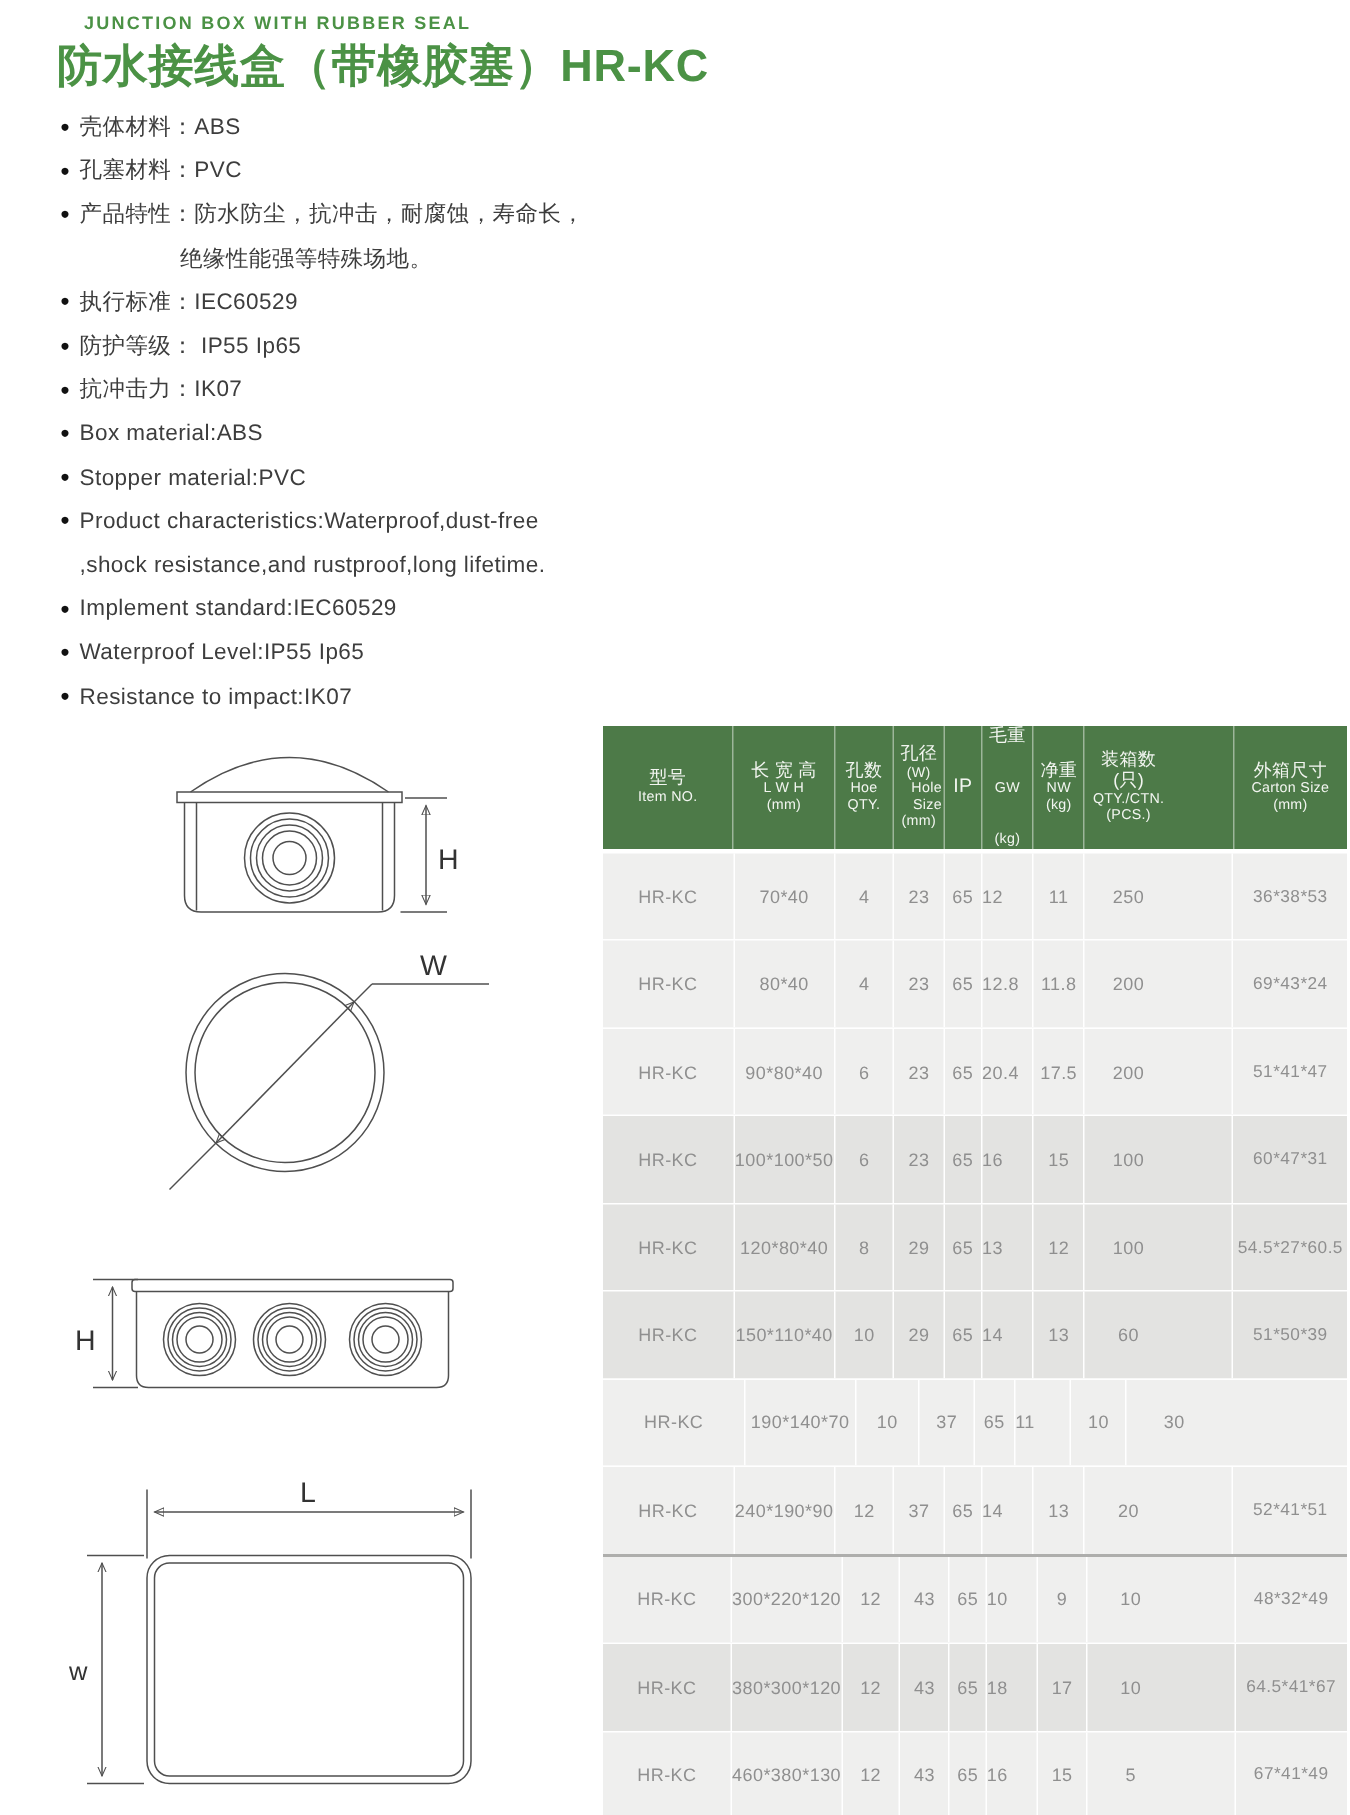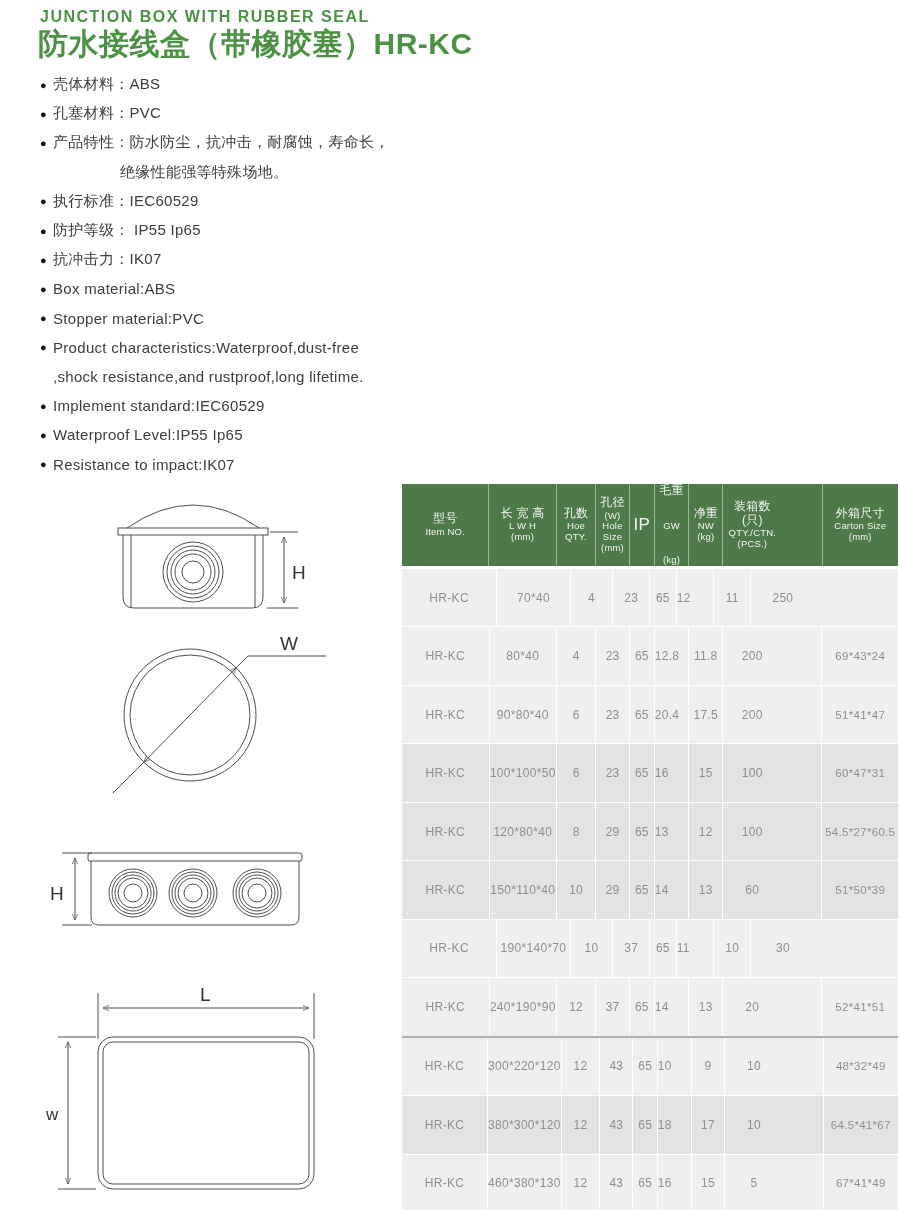--- a/index.html
+++ b/index.html
@@ -1,20 +1,20 @@
 <!DOCTYPE html>
 <html style="--green-title: #4b9245; --green-header: #4d7a48; --row-light: #efefee; --row-dark: #e3e3e1;"><head>
 <meta charset="utf-8">
 <style>
   html,body{margin:0;padding:0;background:#ffffff;}
   body{font-family:"Liberation Sans","DejaVu Sans",sans-serif;}
   #page{position:relative;width:900px;height:1210px;background:#fff;overflow:hidden;}
 
   
-  #subtitle{position:absolute;left:40px;top:8px;font-size:16px;font-weight:bold;
+  #subtitle{position:absolute;left:56px;top:8px;font-size:12px;font-weight:bold;
     letter-spacing:1.5px;color:var(--green-title);}
   #title{position:absolute;left:38px;top:24px;font-size:30px;font-weight:bold;
     letter-spacing:0.5px;color:var(--green-title);}
 
   
   #specs{position:absolute;left:40px;top:70px;width:420px;}
   .spec-line{display:flex;align-items:center;height:29.2px;font-size:15px;color:#3d3d3d;
     letter-spacing:0.3px;white-space:nowrap;}
   .spec-line .bullet{width:13px;font-size:11px;color:#111;flex:0 0 13px;}
   .spec-line.indent{padding-left:80px;}
@@ -26,32 +26,32 @@
   #diagrams text{fill:#333;stroke:none;font-family:"Liberation Sans",sans-serif;}
 
   
   #spec-table{position:absolute;left:402px;top:484px;width:496px;height:726px;}
   #thead{display:flex;height:82px;background:var(--green-header);border-bottom:2px solid #fff;}
   .th{display:flex;flex-direction:column;align-items:center;justify-content:center;
     color:#f2f5f0;text-align:center;line-height:1.15;padding:0 1px;box-sizing:border-box;}
   .th + .th{border-left:1px solid rgba(255,255,255,0.45);}
   .hl{font-size:9.5px;letter-spacing:0.2px;}
   .hl0{font-size:12px;margin-bottom:1px;}
-  .th:nth-child(5) .hl0{font-size:17px;}
+  .th:nth-child(5) .hl0{font-size:13px;}
   #tbody{display:flex;flex-direction:column;height:644px;}
   .tr{flex:1;display:flex;background:var(--row-light);border-top:1px solid #fff;}
   .tr:nth-child(4),.tr:nth-child(5),.tr:nth-child(6),.tr:nth-child(10){background:var(--row-dark);}
   .tr:nth-child(9){border-top:2px solid #aeaeac;}
   .td{display:flex;align-items:center;justify-content:center;color:#8f8f8f;
     font-size:12px;letter-spacing:0.3px;box-sizing:border-box;white-space:nowrap;}
   .td + .td{border-left:1px solid #fff;}
   .th:nth-child(1),.td:nth-child(1){width:19%;}
   .th:nth-child(2),.td:nth-child(2){width:14.8%;}
   .th:nth-child(3),.td:nth-child(3){width:8.6%;}
-  .th:nth-child(4),.td:nth-child(4){width:7.4%;}
+  .th:nth-child(4),.td:nth-child(4){width:7.4%;text-align:right;}
   .th:nth-child(5),.td:nth-child(5){width:5.4%;}
   .th:nth-child(6),.td:nth-child(6){width:7.6%;justify-content:space-between;}
   .th:nth-child(7),.td:nth-child(7){width:7.4%;}
   .th:nth-child(8),.td:nth-child(8){width:13%;}
   .th:nth-child(9),.td:nth-child(9){width:16.8%;font-size:11.5px;margin-left:40px;}
 </style>
 </head>
 <body>
 
 <div id="page">
@@ -239,20 +239,21 @@
     <div id="tbody">
         <div class="tr">
           <div class="td">HR-KC</div>
           <div class="td">70*40</div>
           <div class="td">4</div>
           <div class="td">23</div>
           <div class="td">65</div>
           <div class="td">12</div>
           <div class="td">11</div>
           <div class="td">250</div>
+          <div class="td">36*38*53</div>
         </div>
         <div class="tr">
           <div class="td">HR-KC</div>
           <div class="td">80*40</div>
           <div class="td">4</div>
           <div class="td">23</div>
           <div class="td">65</div>
           <div class="td">12.8</div>
           <div class="td">11.8</div>
           <div class="td">200</div>

